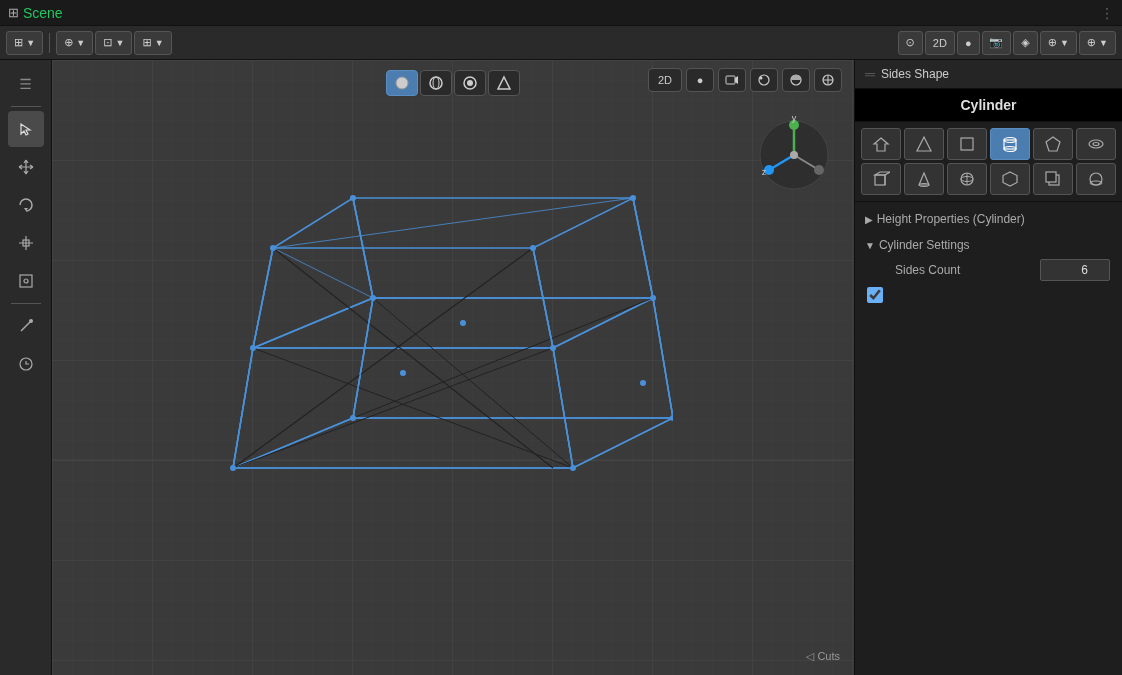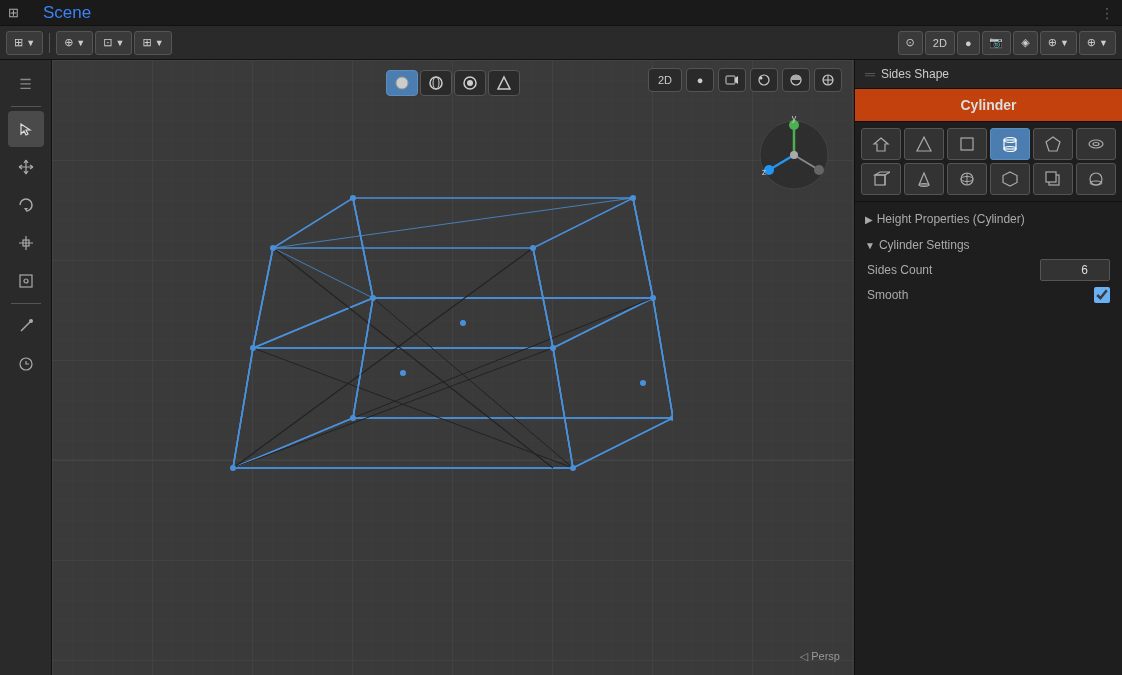--- a/index.html
+++ b/index.html
@@ -178,21 +178,21 @@
       align-items: center;
       gap: 6px;
       border-bottom: 1px solid #111;
     }
     #shape-name {
       text-align: center;
       padding: 8px;
       font-size: 14px;
       font-weight: 600;
       color: #ddd;
-      background: #c2410c;
+      background: #000000;
       border-bottom: 1px solid #111;
     }
 
     
     #shape-buttons {
       padding: 6px;
       display: grid;
       grid-template-columns: repeat(6, 1fr);
       gap: 3px;
       background: #1e1e1e;
@@ -234,20 +234,21 @@
     .prop-row {
       display: flex;
       align-items: center;
       padding: 3px 4px;
       gap: 8px;
     }
     .prop-label {
       flex: 1;
       color: #aaa;
       font-size: 12px;
+      margin-left: 28px;
     }
     .prop-label.highlighted {
       color: #6ab0f5;
     }
     .prop-input {
       width: 70px;
       background: #333;
       border: 1px solid #555;
       border-radius: 2px;
       color: #ddd;
@@ -279,21 +280,21 @@
     #gizmo-svg {
       width: 80px;
       height: 80px;
     }
   </style>
 </head>
 <body>
 
 <div id="top-bar">
   <span style="color:#aaa; font-size:13px;">⊞</span>
-  <span style="color:#3b82f6; font-size:17px;margin-left:20px;">Scene</span>
+  <span style="color:#22c55e; font-size:14px;">Scene</span>
   <div style="flex:1;"></div>
   <span style="color:#666; font-size:14px; cursor:pointer;">⋮</span>
 </div>
 
 <div id="toolbar">
   <button class="toolbar-btn">
     <span>⊞</span>
     <span style="font-size:9px;">▼</span>
   </button>
   <div class="toolbar-separator"></div>
@@ -535,21 +536,21 @@
         <text x="10" y="60" text-anchor="middle" font-size="9" fill="#ccc">z</text>
 
         <line x1="40" y1="40" x2="65" y2="55" stroke="#888" stroke-width="2"></line>
         <circle cx="65" cy="55" r="5" fill="#666"></circle>
 
         <circle cx="40" cy="40" r="4" fill="#aaa"></circle>
       </svg>
     </div>
 
     <div id="persp-label">
-      <span>◁ Persp</span>
+      <span>◁ Cuts</span>
     </div>
 
   </div>
 
   <div id="right-panel">
 
     <div id="panel-header">
       <span style="color:#555; font-size:14px;">═</span>
       <span>Sides Shape</span>
     </div>
@@ -649,21 +650,20 @@
           <span>Cylinder Settings</span>
         </div>
 
         <div class="prop-row">
           <span class="prop-label">Sides Count</span>
           <input type="number" class="prop-input" value="6" style="width: 70px;">
         </div>
 
 
         <div class="prop-row">
-          <span class="prop-label">Smooth</span>
           <input type="checkbox" class="prop-checkbox" checked="" style="">
         </div>
       </div>
 
     </div>
   </div>
 
 </div>
 
 </body></html>

